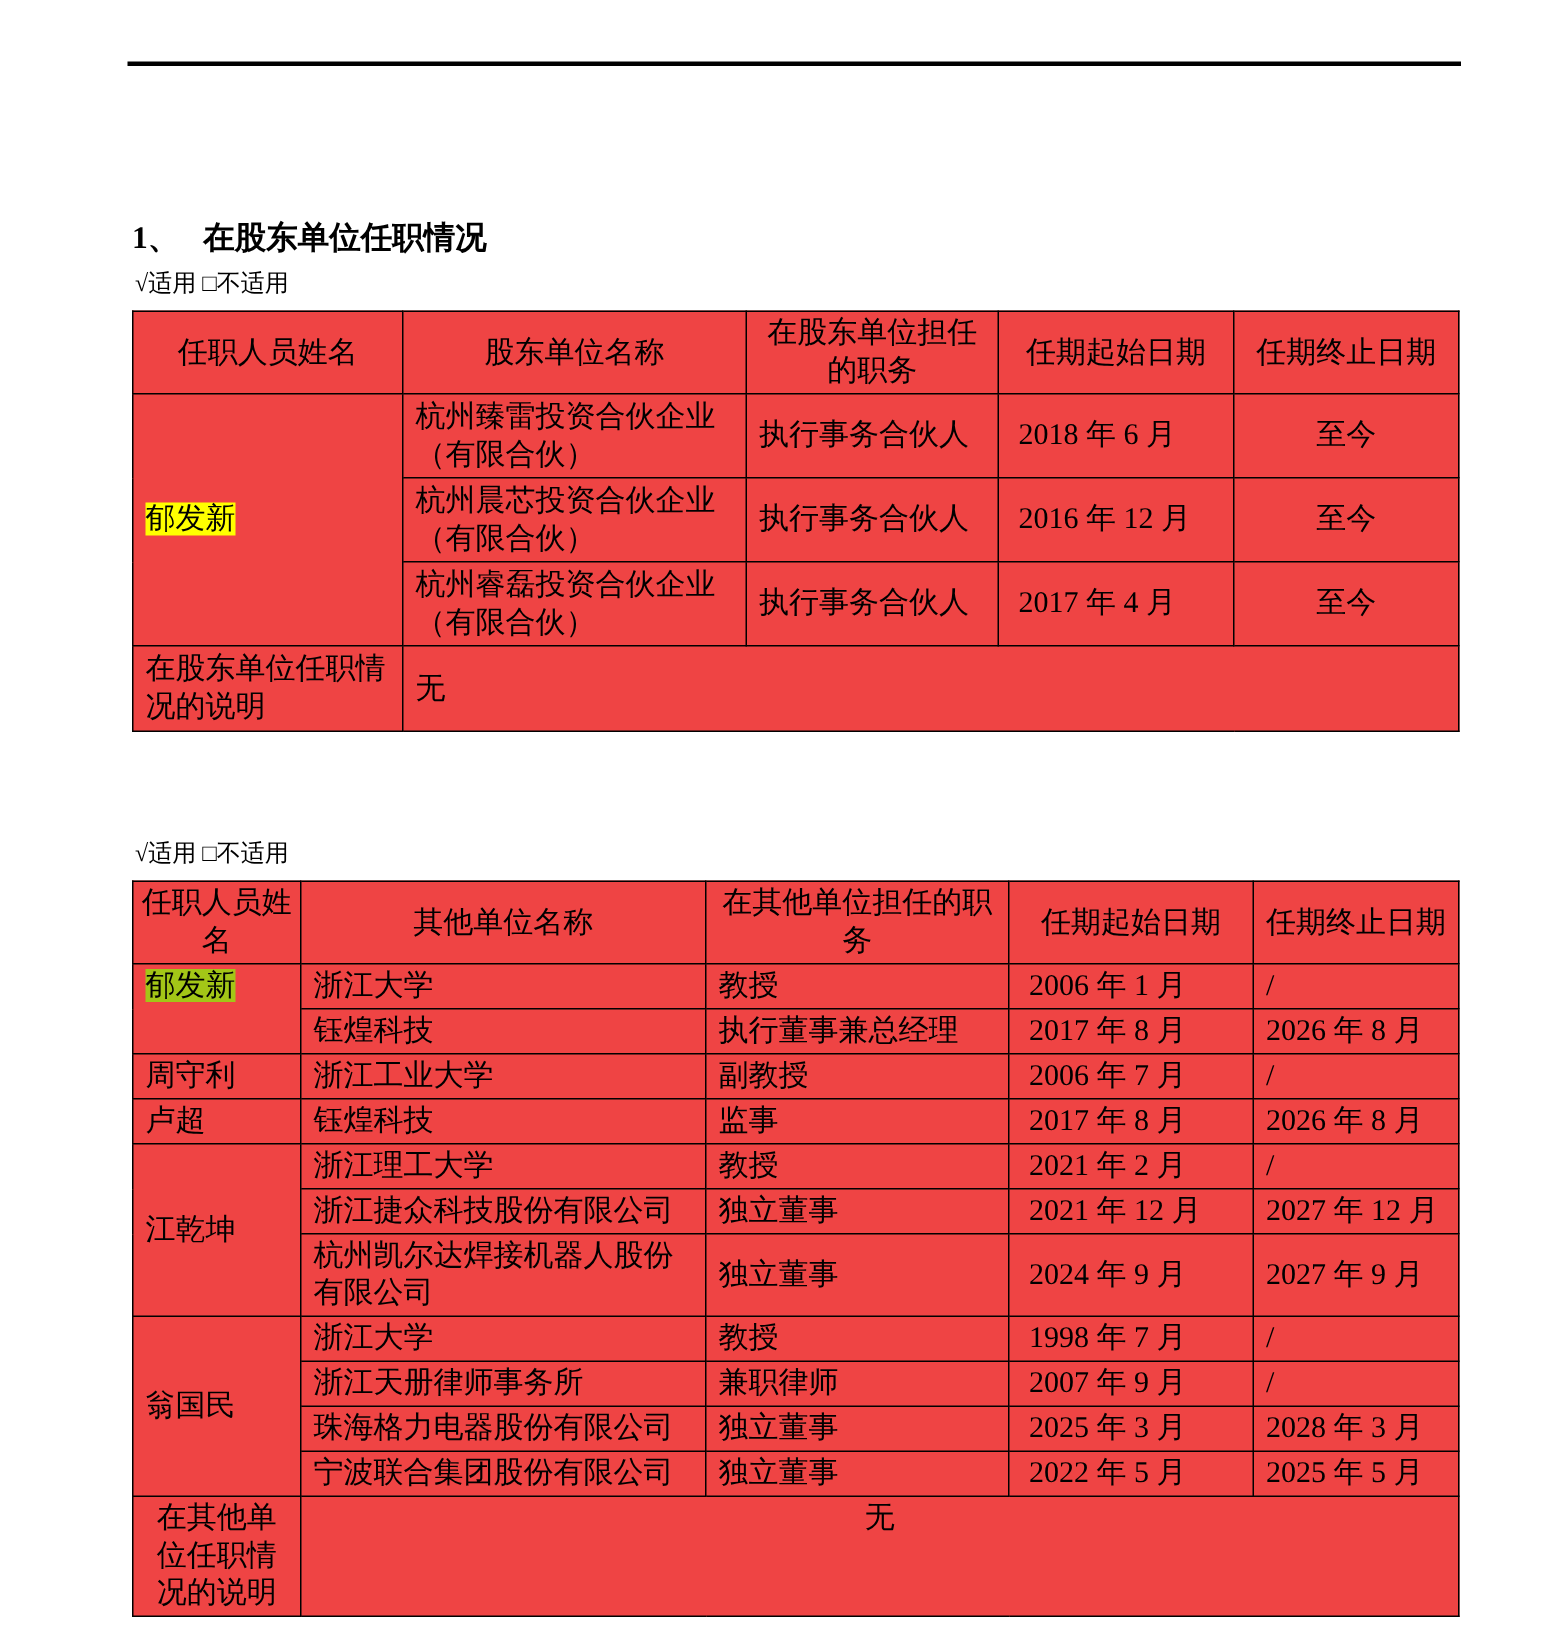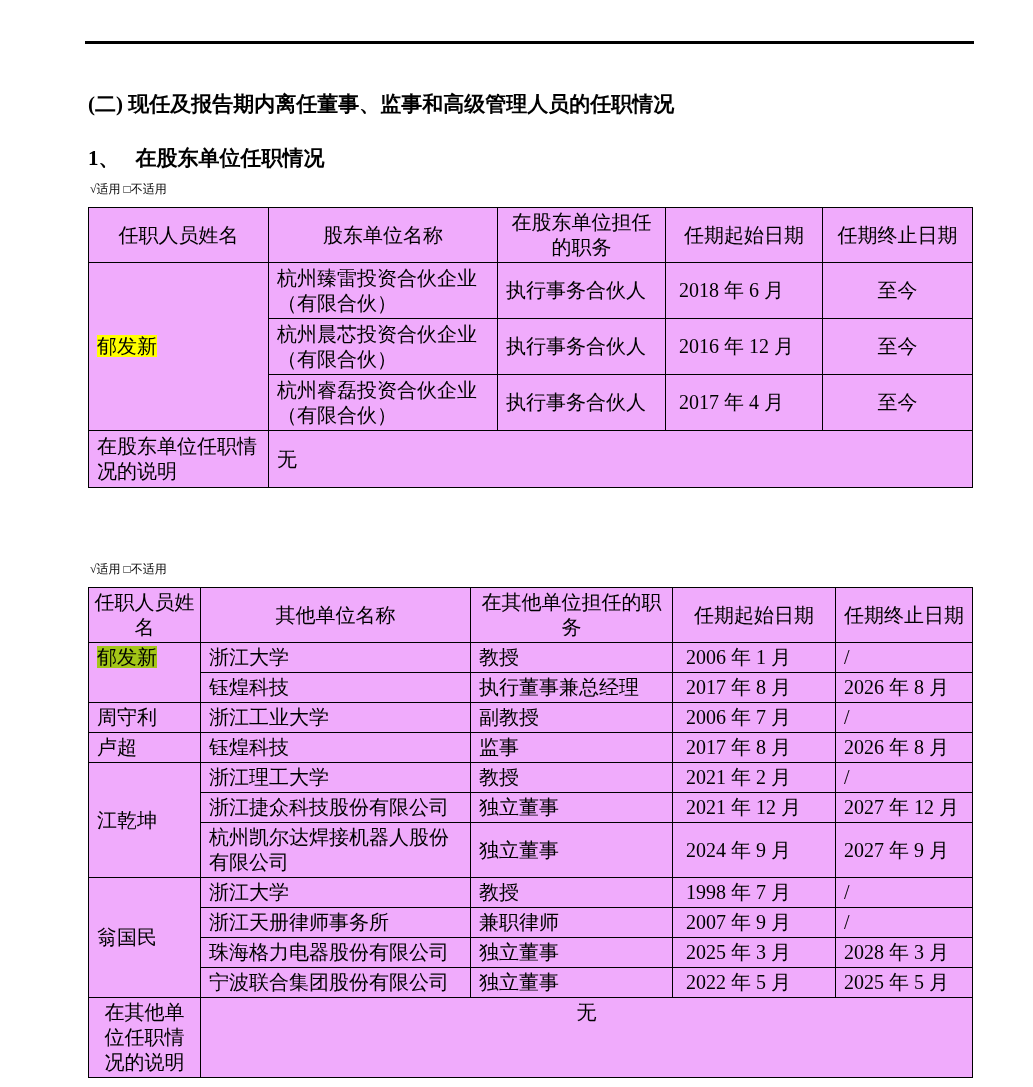--- a/index.html
+++ b/index.html
@@ -34,30 +34,30 @@
   .subsection-title {
     position: absolute; left: 88px; width: 900px;
     font-size: 21px; font-weight: bold; line-height: 25px;
   }
   .subsection-title .num { margin-right: 16px; }
   #sub1 { top: 146px; }
   #sub2 { top: 523px; }
 
   .applicability {
     position: absolute; left: 90px; width: 600px;
-    font-size: 12px; line-height: 25px;
+    font-size: 16px; line-height: 25px;
   }
   #app1 { top: 177px; }
   #app2 { top: 557px; }
 
   table {
     position: absolute; left: 88px;
     border-collapse: collapse; table-layout: fixed;
     font-size: 20px; width: 884px;
-    background: #f0abfc;
+    background: #ef4444;
   }
   #table1 { top: 207px; }
   #table2 { top: 587px; }
   th, td {
     border: 1.5px solid #000000;
     font-weight: normal;
     line-height: 25px;
     padding: 2px 8px;
     vertical-align: middle;
     overflow: hidden;
@@ -74,21 +74,20 @@
 
   .hl { display: inline; }
 </style>
 </head>
 <body>
 
 <div class="page">
 
   <div class="header-rule"></div>
 
-  <div class="section-title">(二) 现任及报告期内离任董事、监事和高级管理人员的任职情况</div>
 
   <div class="subsection-title" id="sub1">
     <span class="num">1、</span><span>在股东单位任职情况</span>
   </div>
   <div class="applicability" id="app1">√适用 □不适用</div>
 
   <table id="table1">
     <colgroup>
       <col style="width:180px">
         <col style="width:229px">

